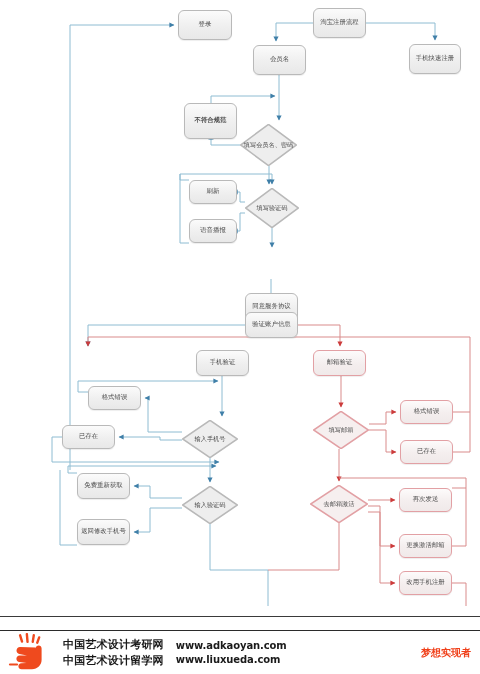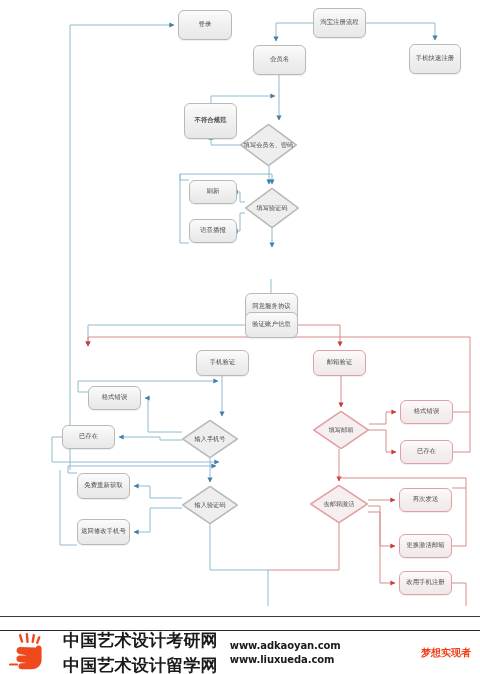--- a/index.html
+++ b/index.html
@@ -42,21 +42,21 @@
   #footer{
     position:absolute;left:0;top:630px;width:480px;height:44px;
     border-top:1px solid #2b2b2b;
     background:#ffffff;display:flex;align-items:center;
   }
   #footer-rule{
     position:absolute;left:0;top:616px;width:480px;height:1px;background:#3a3a3a;
   }
   #logo-mark{width:46px;height:40px;margin-left:8px;flex:0 0 auto;}
   .f-cn{
-    font-size:17px;font-weight:bold;color:#1a1a1a;letter-spacing:.2px;
+    font-size:11px;font-weight:bold;color:#1a1a1a;letter-spacing:.2px;
     line-height:1.45;white-space:nowrap;
   }
   .f-url{
     font-size:10px;font-weight:bold;color:#1a1a1a;letter-spacing:-.1px;
     line-height:1.45;white-space:nowrap;
   }
   #f-cn-block{margin-left:9px;}
   #f-url-block{margin-left:12px;}
   #f-slogan{
     margin-left:auto;margin-right:9px;color:#f0401a;font-weight:bold;

